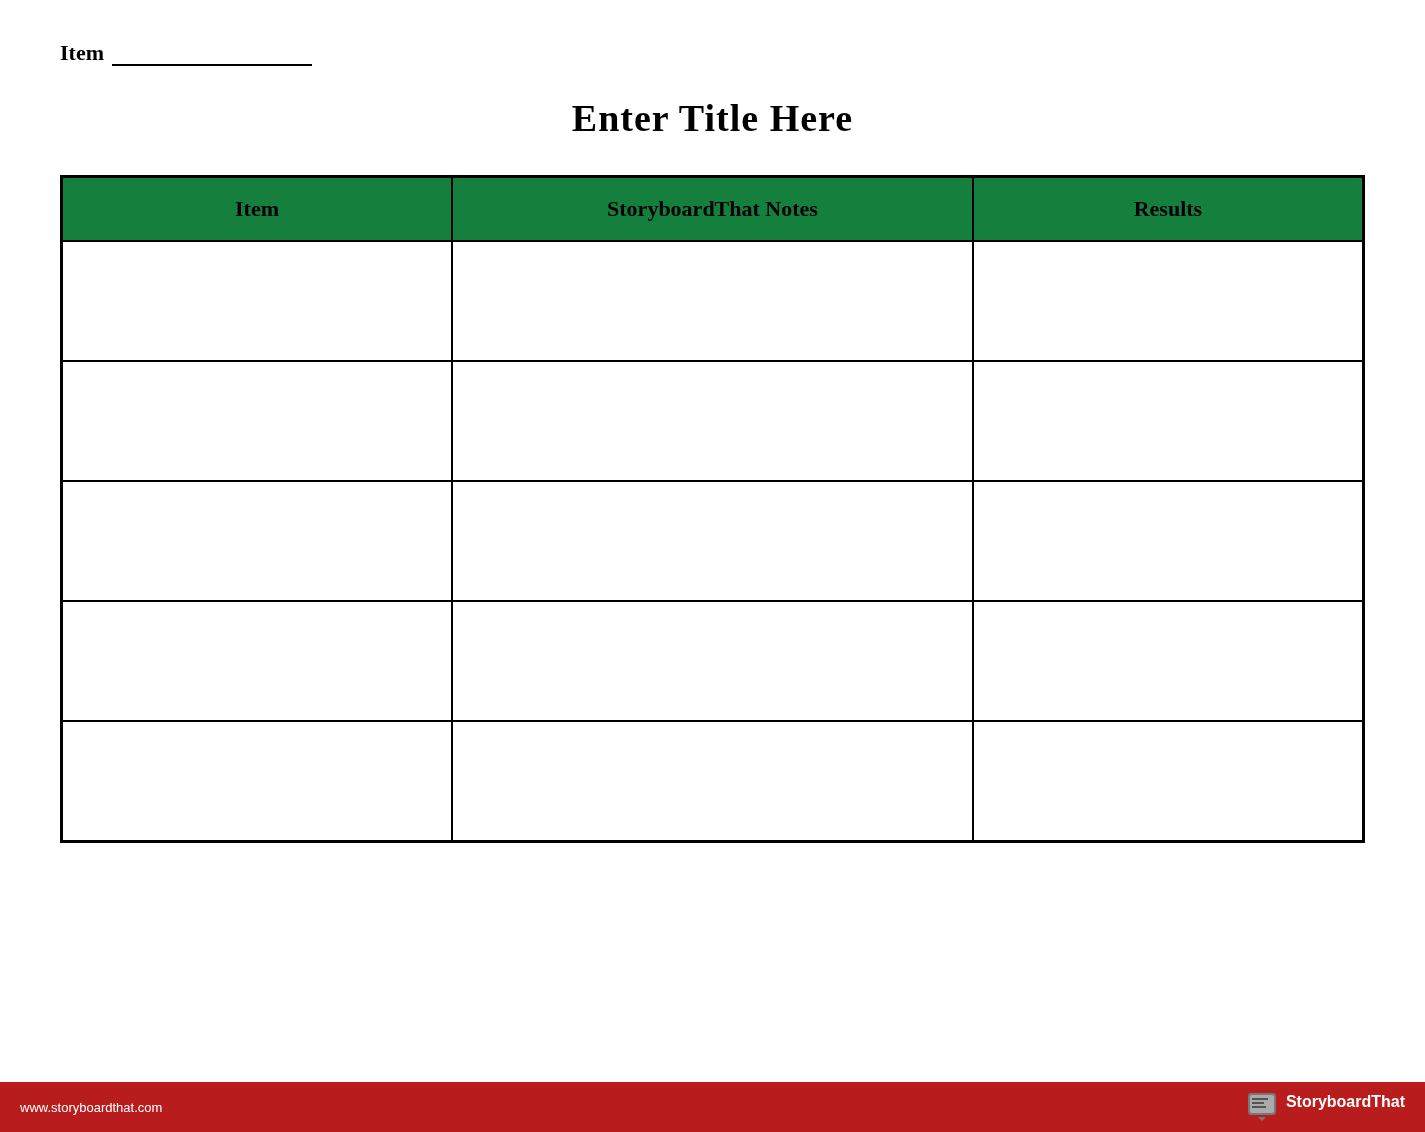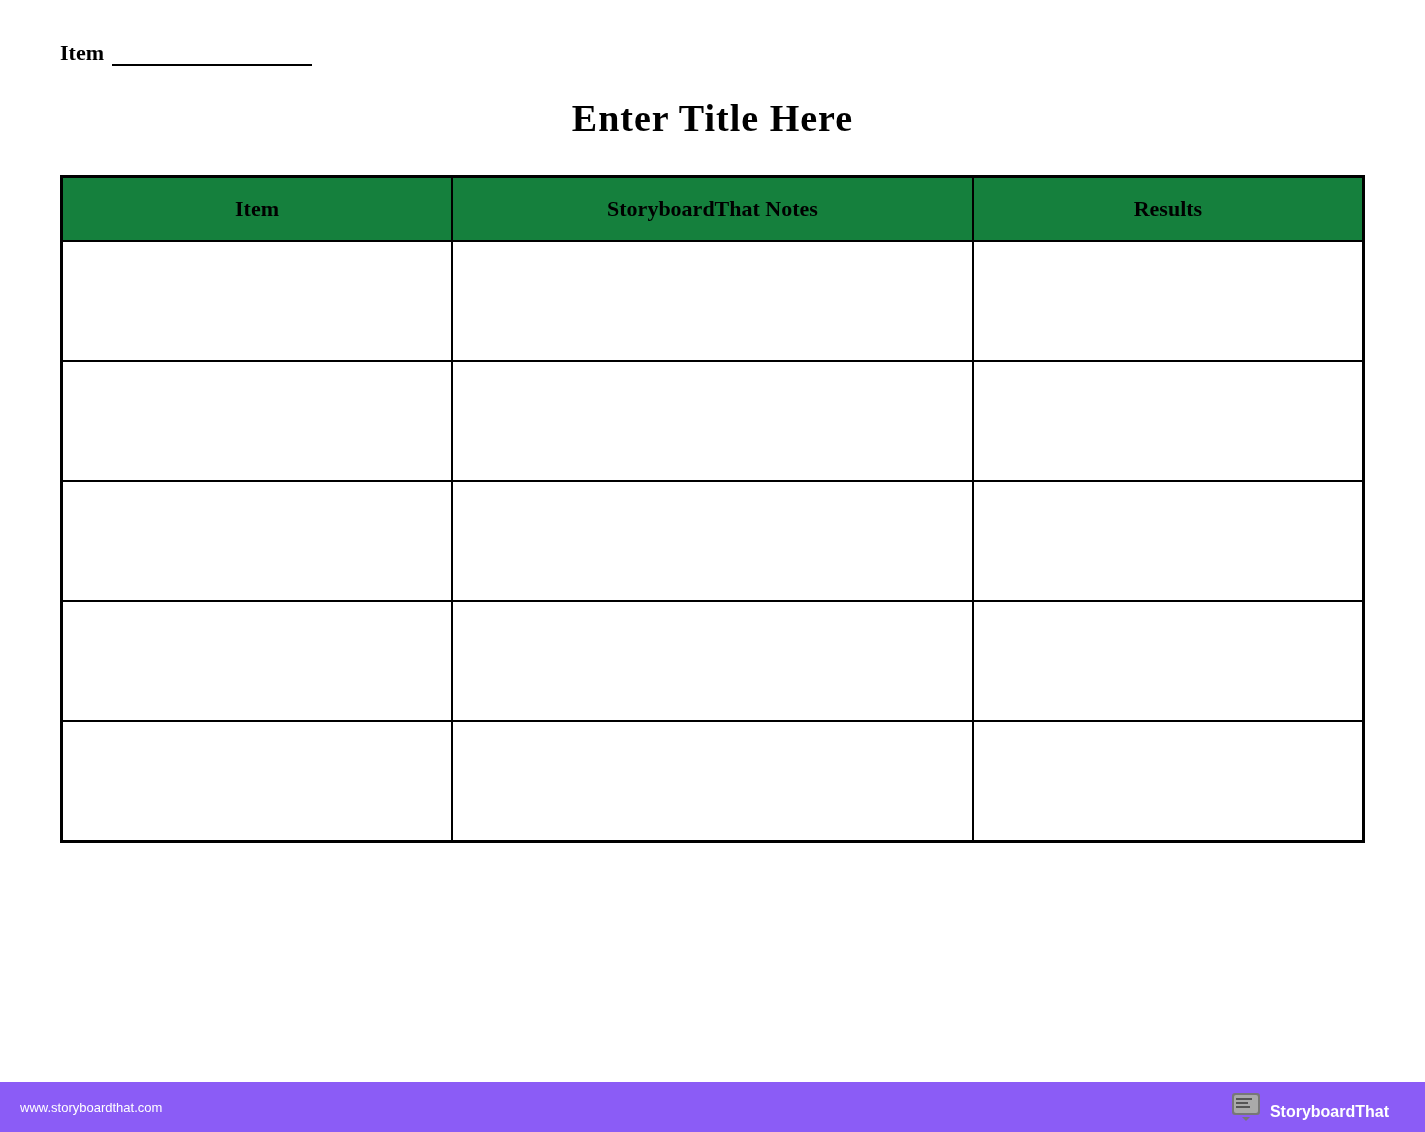--- a/index.html
+++ b/index.html
@@ -97,45 +97,45 @@
 
     .col-notes {
       width: 40%;
     }
 
     .col-results {
       width: 30%;
     }
 
     .footer {
-      background: #8b5cf6;
+      background: #b91c1c;
       height: 50px;
       display: flex;
       align-items: center;
       justify-content: space-between;
-      padding: 0 36px 0 20px;
+      padding: 0 20px 0 20px;
       flex-shrink: 0;
     }
 
     .footer-url {
       color: #ffffff;
       font-size: 13px;
       font-family: Arial, sans-serif;
     }
 
     .footer-brand-text {
       color: #ffffff;
       font-size: 16px;
       font-family: Arial, sans-serif;
       font-weight: bold;
     }
 
     .storyboard-logo {
       display: flex;
-      align-items: flex-end;
+      align-items: flex-start;
       gap: 6px;
     }
 
     .logo-icon {
       width: 32px;
       height: 28px;
       position: relative;
     }
 
     .logo-icon svg {

